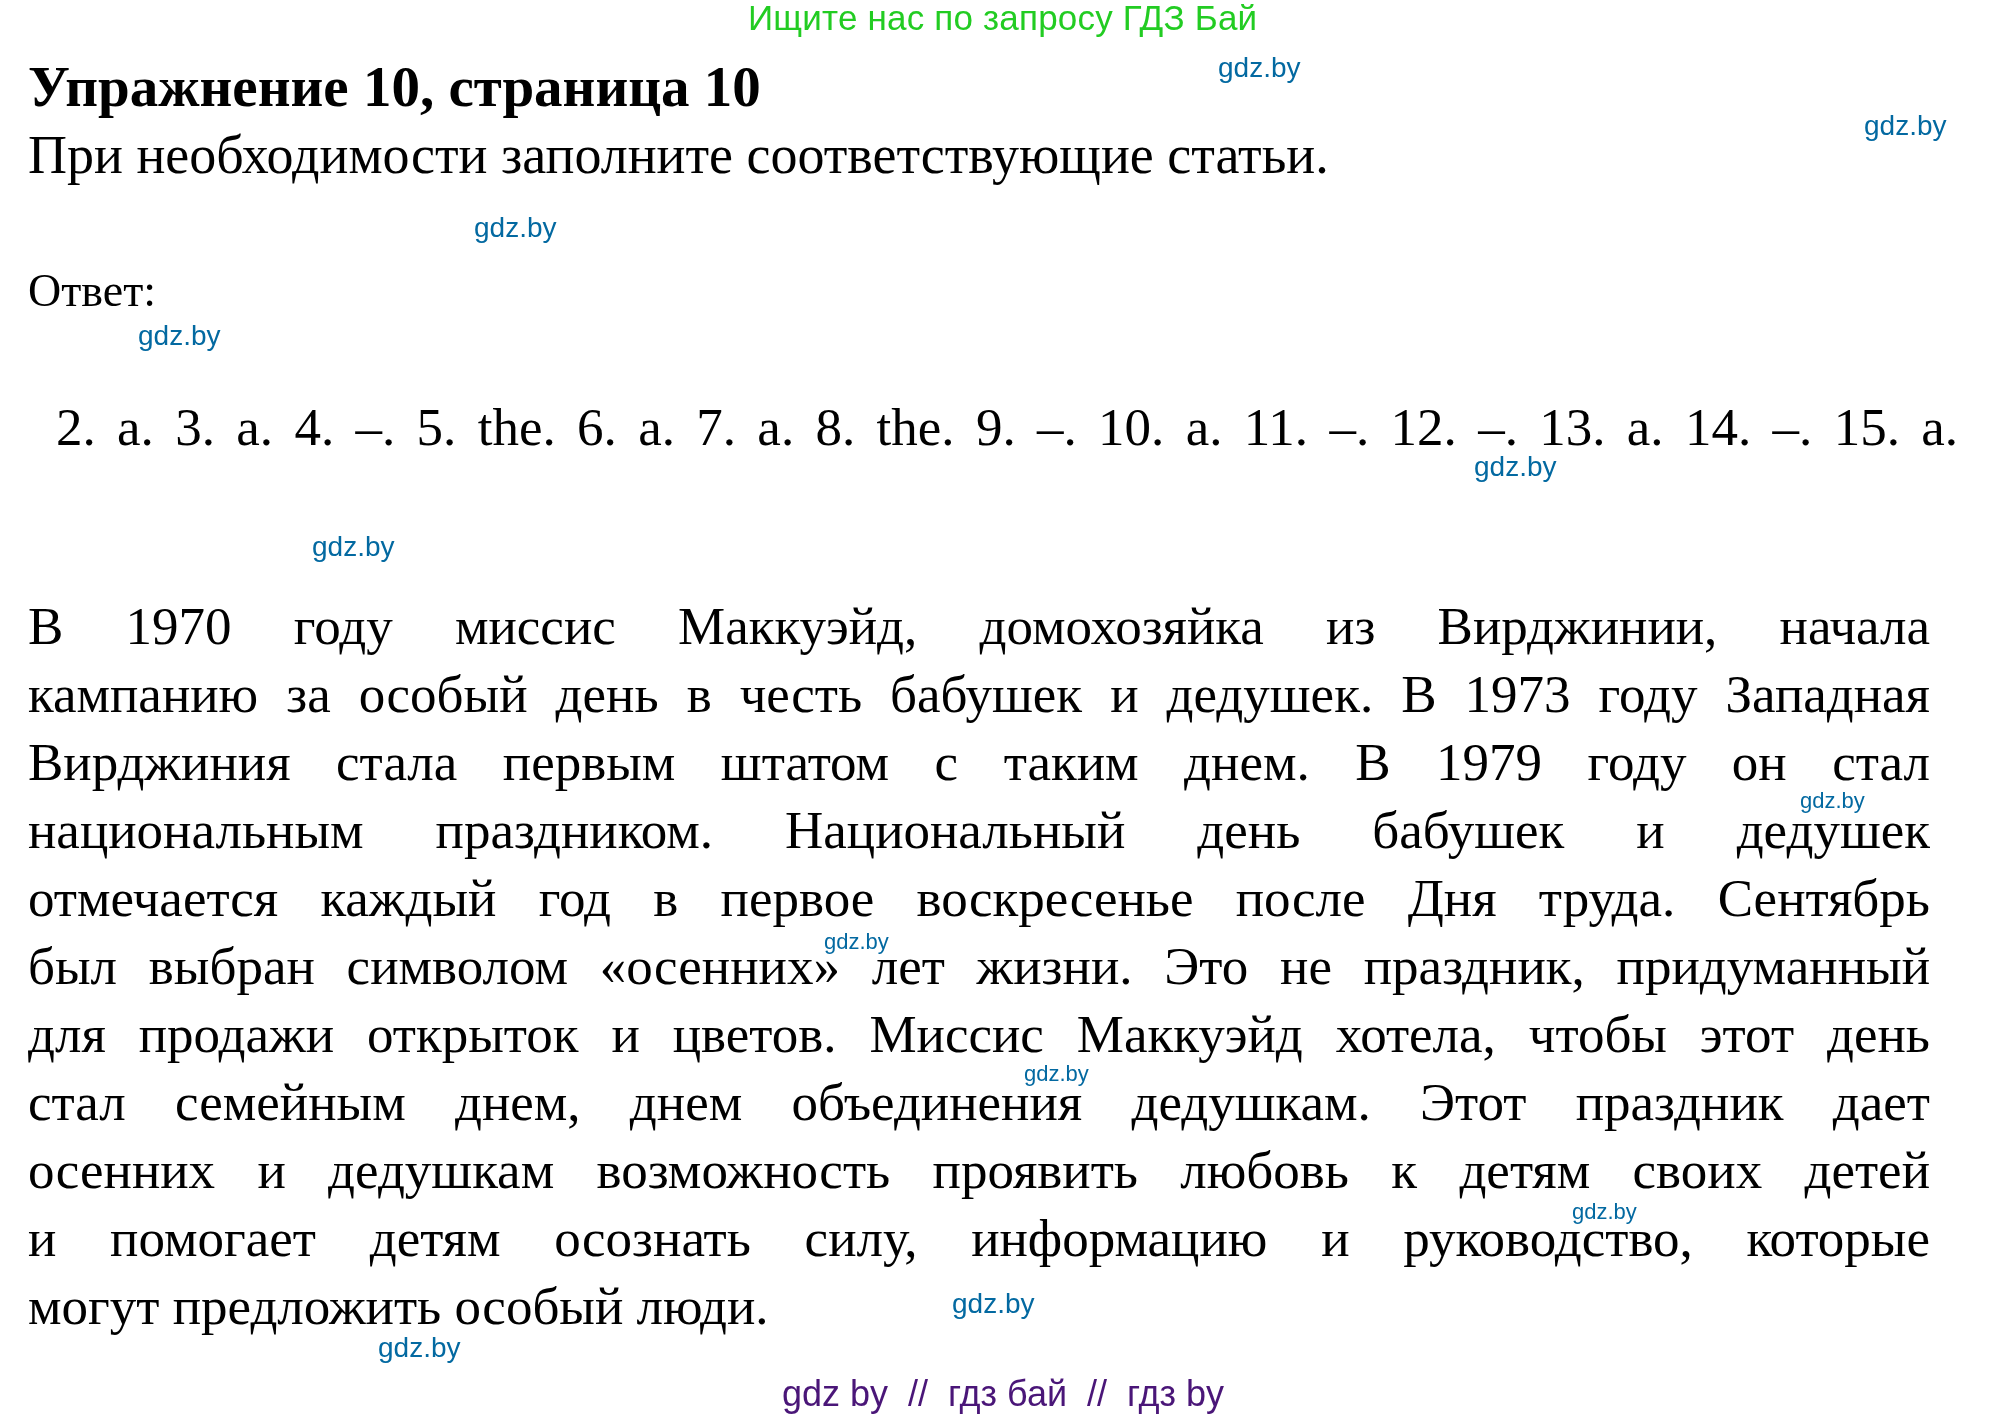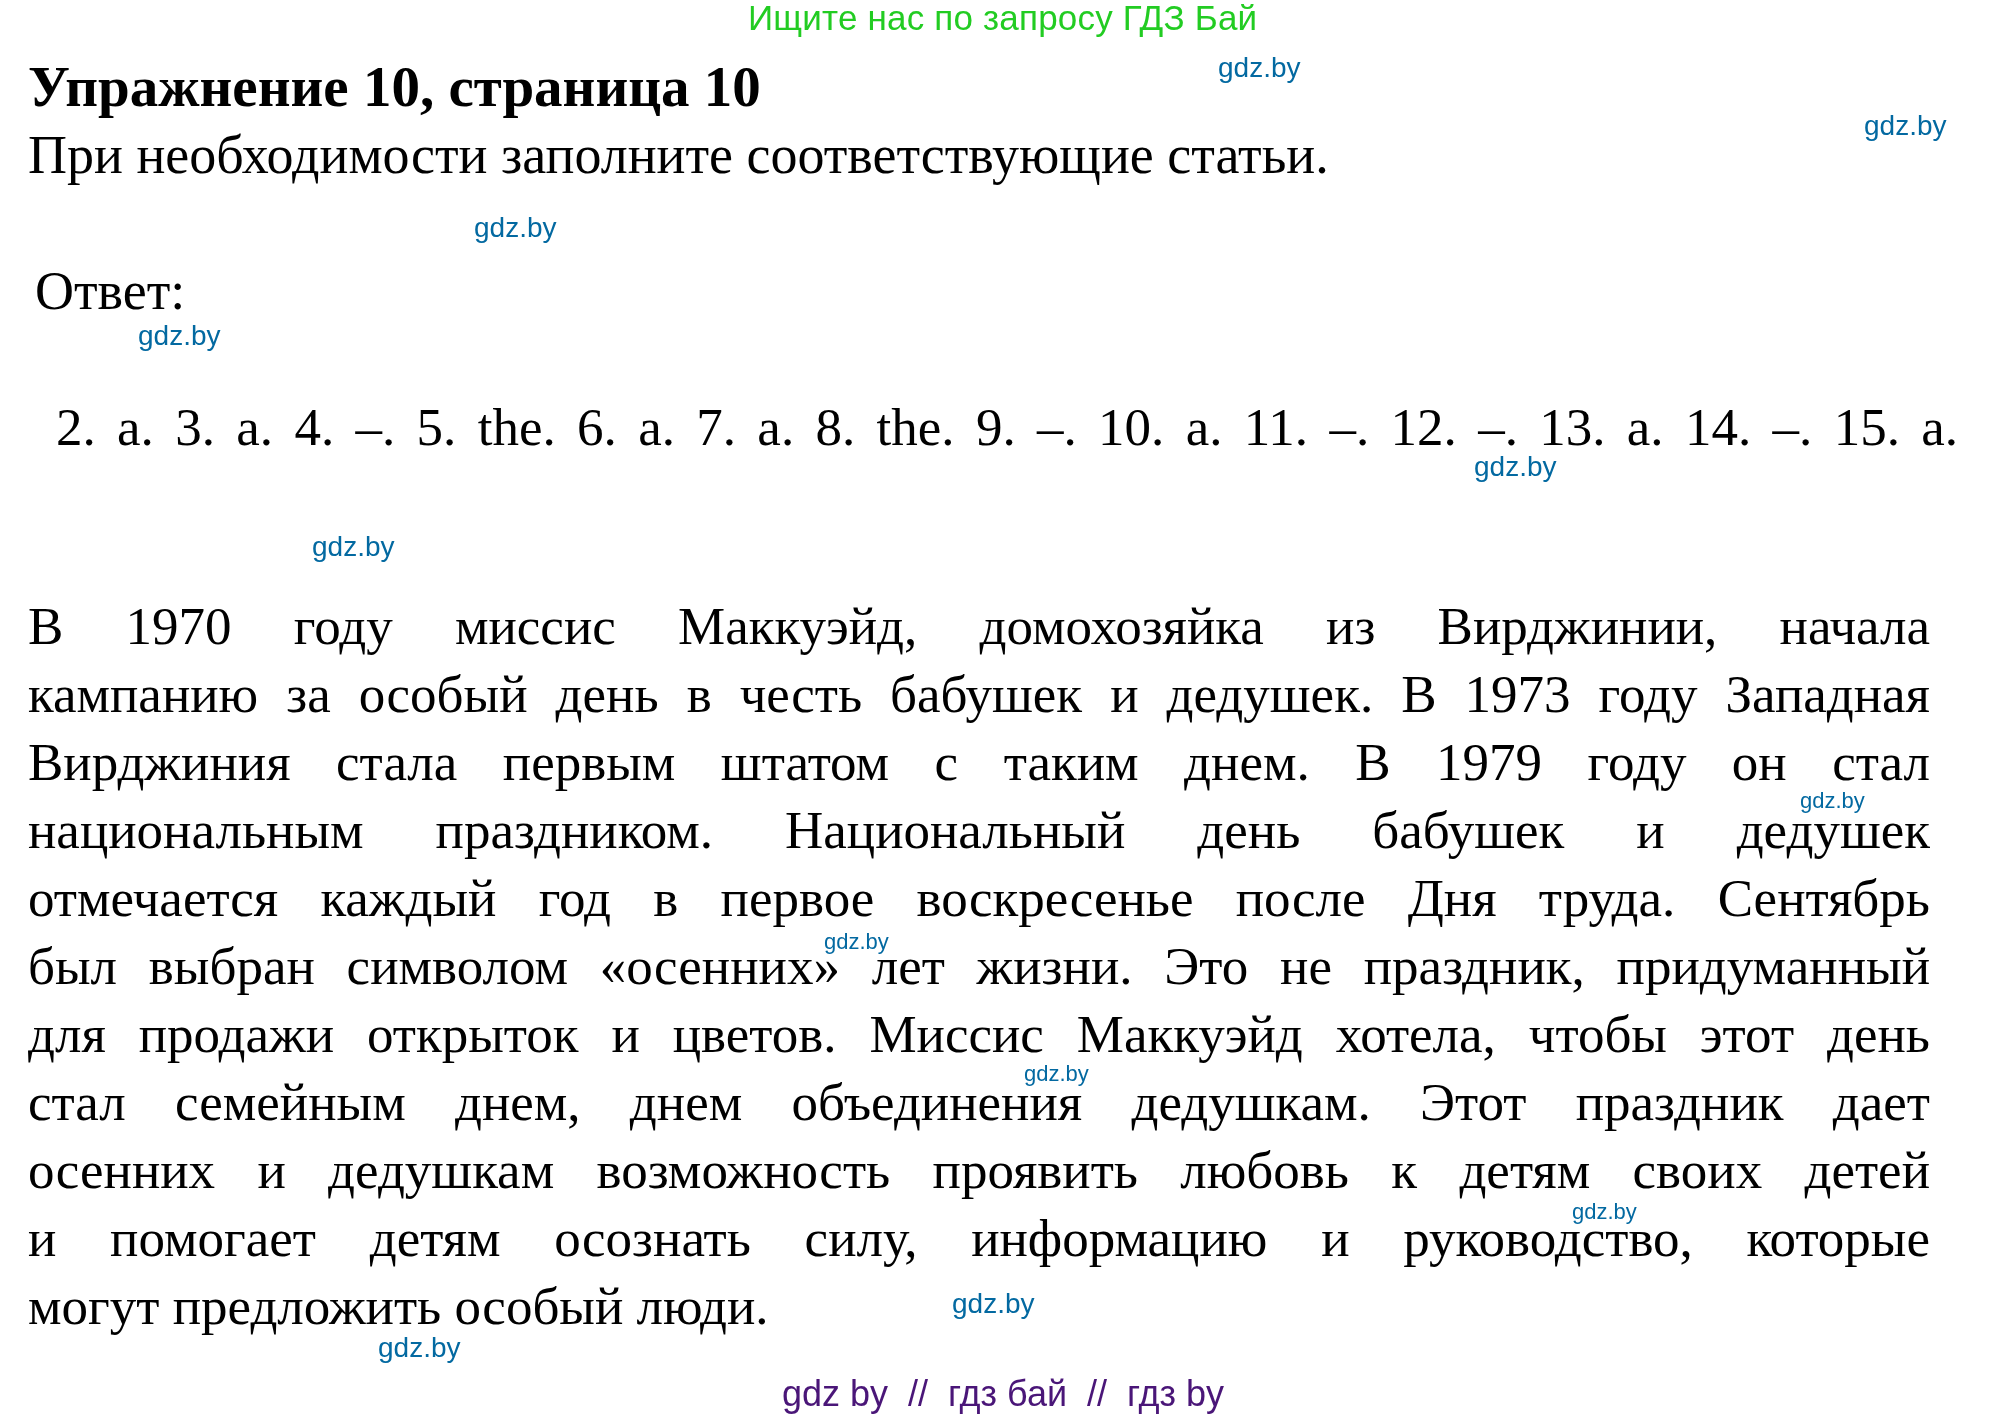--- a/index.html
+++ b/index.html
@@ -4,21 +4,21 @@
 <style>
   html, body { margin:0; padding:0; background:#ffffff; }
   body { width:1992px; height:1415px; position:relative; overflow:hidden; color:#000; }
   .serif { font-family: "Liberation Serif", "DejaVu Serif", serif; }
   .sans { font-family: "Liberation Sans", "DejaVu Sans", sans-serif; }
   .abs { position:absolute; white-space:nowrap; }
 
   .top-link { left:748px; top:-2px; font-size:35px; color:#22cc22; letter-spacing:0.2px; }
   .title { left:28px; top:52px; font-size:57px; font-weight:bold; line-height:70px; }
   .subtitle { left:28px; top:122px; font-size:54px; line-height:66px; }
-  .answer-label { left:28px; top:258px; font-size:54px; line-height:66px;margin-left:7px; }
+  .answer-label { left:28px; top:258px; font-size:46px; line-height:66px; }
 
   .answers { left:28px; top:394px; width:1902px; font-size:53px; line-height:66px; white-space:normal; text-align:justify; text-align-last:left;margin-left:28px; }
   .answers .line { display:block; white-space:nowrap; }
   .answers .line.full { text-align:justify; text-align-last:justify; white-space:normal; }
 
   .para { left:28px; top:592px; width:1902px; font-size:53px; line-height:68px; white-space:normal; }
   .para .pl { display:block; text-align:justify; text-align-last:justify; height:68px; overflow:hidden; }
   .para .pl.last { text-align-last:left; }
 
   .wm { font-size:28px; color:#0369a1; line-height:32px; }

